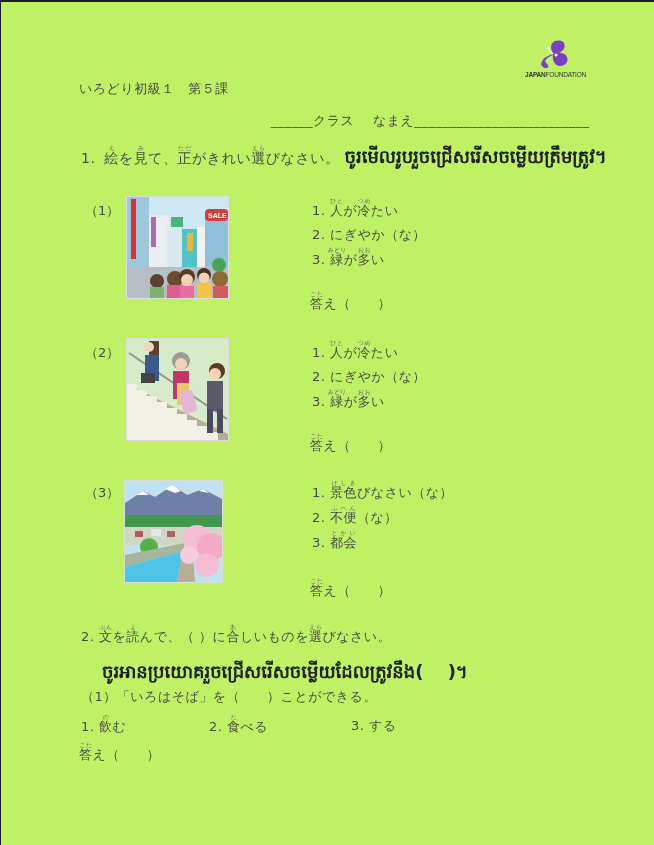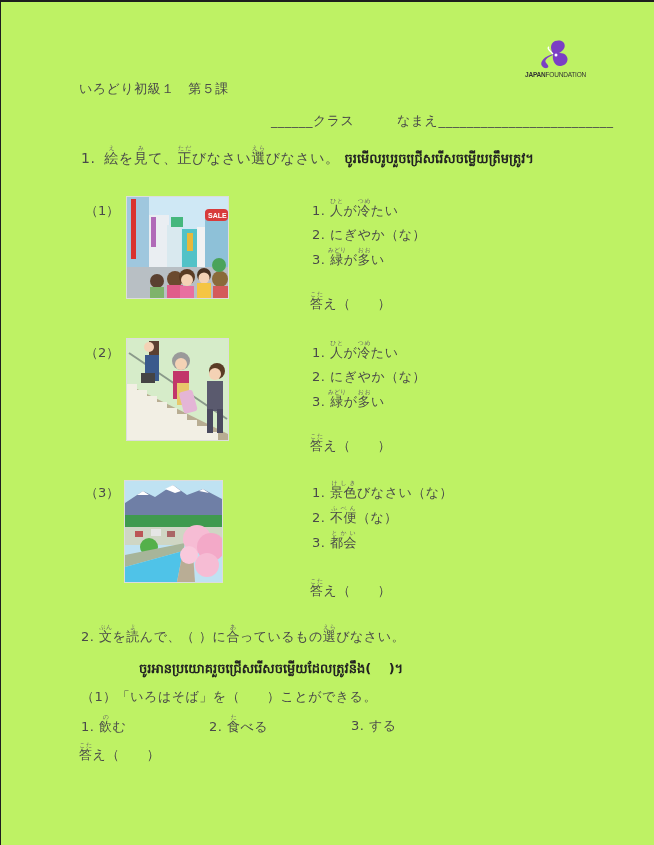--- a/index.html
+++ b/index.html
@@ -8,21 +8,21 @@
     font-family:"DejaVu Sans","Liberation Sans",sans-serif; color:#444;
     position:relative;
   }
   .page {
     position:absolute; left:0; top:0; width:653px; height:843px;
     border-top:2px solid #1e1e1e; border-left:1px solid #1e1e1e;
     background:#bef264;
   }
   .abs { position:absolute; white-space:nowrap; }
   .t { font-size:13px; color:#4a4a4a; letter-spacing:0.5px; }
-  .khmer { font-size:13px; color:#222; font-weight:bold; letter-spacing:0; }
+  .khmer { font-size:18px; color:#222; font-weight:bold; letter-spacing:0; }
   ruby { ruby-position:over; }
   rt { font-size:6px; color:#666; letter-spacing:0; }
   .logo { position:absolute; left:524px; top:36px; width:56px; height:44px; }
   .logo-text { position:absolute; left:0; top:33px; width:56px; text-align:center;
     font-size:6.5px; font-weight:bold; color:#333; letter-spacing:-0.2px;
     font-family:"Liberation Sans",sans-serif; }
   .logo-text .light { font-weight:normal; }
   .img { position:absolute; overflow:hidden; border:1px solid #ddd; }
   .paren { font-size:13px; color:#4a4a4a; }
 </style>
@@ -36,25 +36,25 @@
       <path d="M30 3 C40 0 44 10 34 15 C44 14 46 26 36 28 C30 29 27 22 28 17 C22 20 18 22 22 26 C26 30 20 32 17 28 C14 24 20 18 28 16 C26 12 24 6 30 3 Z" fill="#7b3fc4"></path>
       <path d="M28 16 C24 12 22 10 24 9" stroke="#fff" stroke-width="1.4" fill="none"></path>
       <circle cx="31" cy="17" r="1.5" fill="#fff"></circle>
     </svg>
     <div class="logo-text"><span>JAPAN</span><span class="light">FOUNDATION</span></div>
   </div>
 
   <div class="abs t" style="left:78px; top:78px;">いろどり初級１　第５課</div>
 
   <div class="abs t" style="left:270px; top:110px;">______クラス</div>
-  <div class="abs t" style="left:372px; top:110px;margin-left:24px;">なまえ_________________________</div>
+  <div class="abs t" style="left:372px; top:110px;">なまえ_________________________</div>
 
   <div class="abs t" style="left:80px; top:143px; font-size:14px;">
     <span>1.</span>
-    <span style="margin-left:4px;"><ruby><span>絵</span><rt>え</rt></ruby><span>を</span><ruby><span>見</span><rt>み</rt></ruby><span>て、</span><ruby><span>正</span><rt>ただ</rt></ruby><span>びなさい</span><ruby><span>選</span><rt>えら</rt></ruby><span>びなさい。</span></span>
+    <span style="margin-left:4px;"><ruby><span>絵</span><rt>え</rt></ruby><span>を</span><ruby><span>見</span><rt>み</rt></ruby><span>て、</span><ruby><span>正</span><rt>ただ</rt></ruby><span>がきれい</span><ruby><span>選</span><rt>えら</rt></ruby><span>びなさい。</span></span>
     <span class="khmer">ចូរមើលរូបរួចជ្រើសរើសចម្លើយត្រឹមត្រូវ។</span>
   </div>
 
   <div class="abs paren" style="left:84px; top:200px;">（1）</div>
   <div class="img" style="left:125px; top:194px; width:101px; height:101px;">
     <svg width="101" height="101" viewBox="0 0 101 101">
       <rect width="101" height="101" fill="#cfe8f5"></rect>
       <rect x="0" y="0" width="22" height="70" fill="#9fc7de"></rect>
       <rect x="4" y="2" width="5" height="60" fill="#d9332f"></rect>
       <rect x="22" y="18" width="20" height="52" fill="#eaeef2"></rect>
@@ -142,23 +142,23 @@
     </svg>
   </div>
   <div class="abs t" style="left:311px; top:478px; line-height:25px;">
     <div><span>1.</span>&nbsp;<ruby><span>景色</span><rt>けしき</rt></ruby><span>びなさい（な）</span></div>
     <div><span>2.</span>&nbsp;<ruby><span>不便</span><rt>ふべん</rt></ruby><span>（な）</span></div>
     <div><span>3.</span>&nbsp;<ruby><span>都会</span><rt>とかい</rt></ruby><span></span></div>
   </div>
   <div class="abs t" style="left:309px; top:576px;"><ruby><span>答</span><rt>こた</rt></ruby><span>え（　　）</span></div>
 
   <div class="abs t" style="left:80px; top:622px;">
-    <span>2.</span>&nbsp;<ruby><span>文</span><rt>ぶん</rt></ruby><span>を</span><ruby><span>読</span><rt>よ</rt></ruby><span>んで、（ ）に</span><ruby><span>合</span><rt>あ</rt></ruby><span>っているもの</span><ruby><span>選</span><rt>えら</rt></ruby><span>びなさい。</span>
+    <span>2.</span>&nbsp;<ruby><span>文</span><rt>ぶん</rt></ruby><span>を</span><ruby><span>読</span><rt>よ</rt></ruby><span>んで、（ ）に</span><ruby><span>合</span><rt>あ</rt></ruby><span>しいものを</span><ruby><span>選</span><rt>えら</rt></ruby><span>びなさい。</span>
   </div>
-  <div class="abs khmer" style="left:101px; top:658px;margin-left:37px;">ចូរអានប្រយោគរួចជ្រើសរើសចម្លើយដែលត្រូវនឹង(　 )។</div>
+  <div class="abs khmer" style="left:101px; top:658px;">ចូរអានប្រយោគរួចជ្រើសរើសចម្លើយដែលត្រូវនឹង(　 )។</div>
   <div class="abs t" style="left:80px; top:686px;">（1）「いろはそば」を（　　）ことができる。</div>
 
   <div class="abs t" style="left:80px; top:712px;"><span>1.</span>&nbsp;<ruby><span>飲</span><rt>の</rt></ruby><span>む</span></div>
   <div class="abs t" style="left:208px; top:712px;"><span>2.</span>&nbsp;<ruby><span>食</span><rt>た</rt></ruby><span>べる</span></div>
   <div class="abs t" style="left:350px; top:715px;text-align:center;"><span>3.</span>&nbsp;<span>する</span></div>
 
   <div class="abs t" style="left:78px; top:740px;"><ruby><span>答</span><rt>こた</rt></ruby><span>え（　　）</span></div>
 
 </div>
 

